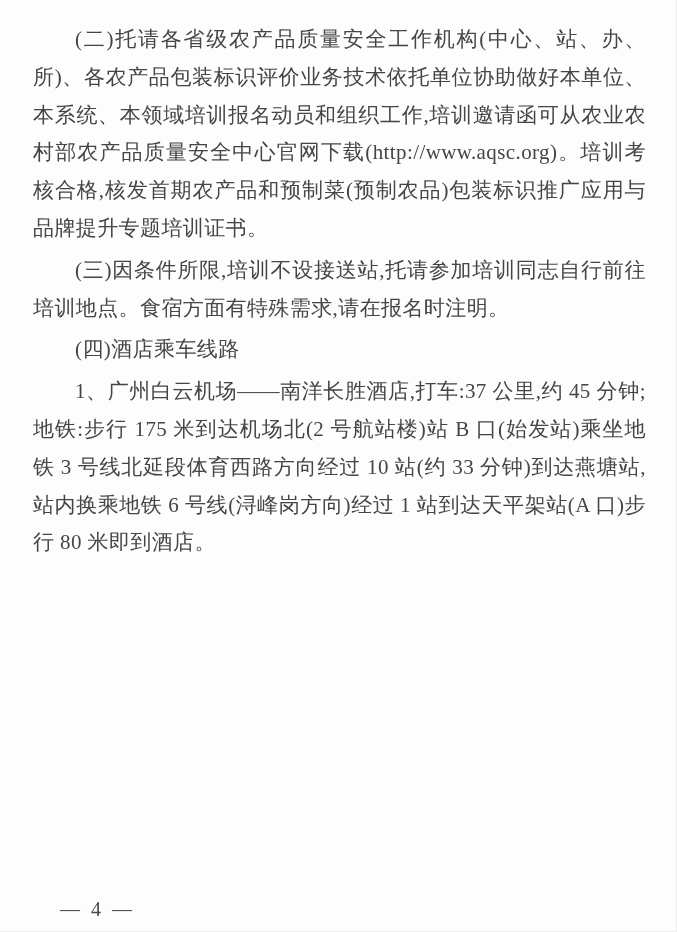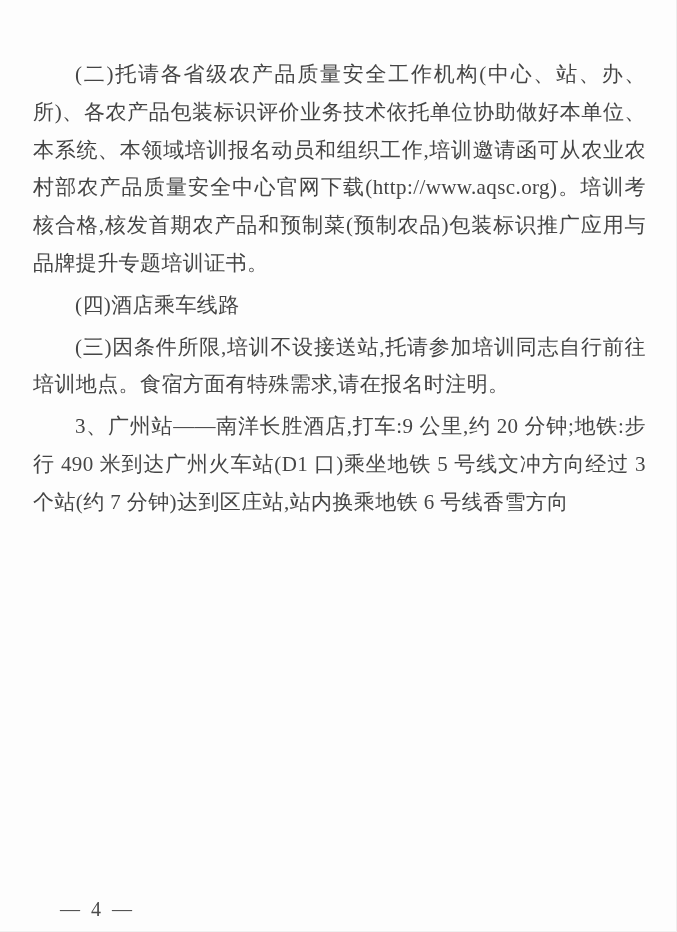--- a/index.html
+++ b/index.html
@@ -14,21 +14,20 @@
     box-sizing: border-box;
     background: #fdfdfd;
     padding: 21px 30px 0 33px;
     overflow: hidden;
     font-family: "Liberation Serif", "DejaVu Serif", serif;
     border-right: 1px solid #ededed;
     border-bottom: 1px solid #f0f0f0;
   }
   .content {
     width: 100%;
-    margin-top: 35px;
   }
   .para {
     margin: 0;
     font-size: 21px;
     line-height: 37.8px;
     letter-spacing: 0.4px;
     color: #454545;
     text-align: justify;
     text-indent: 2em;
     word-break: break-all;
@@ -44,20 +43,20 @@
     letter-spacing: 3px;
     color: #4a4a4a;
   }
 </style>
 </head>
 <body>
 
 <div class="page">
   <div class="content">
     <p class="para">(二)托请各省级农产品质量安全工作机构(中心、站、办、所)、各农产品包装标识评价业务技术依托单位协助做好本单位、本系统、本领域培训报名动员和组织工作,培训邀请函可从农业农村部农产品质量安全中心官网下载(http://www.aqsc.org)。培训考核合格,核发首期农产品和预制菜(预制农品)包装标识推广应用与品牌提升专题培训证书。</p>
+    <p class="para spaced">(三)因条件所限,培训不设接送站,托请参加培训同志自行前往培训地点。食宿方面有特殊需求,请在报名时注明。</p>
     <p class="para spaced">(四)酒店乘车线路</p>
-    <p class="para spaced">(三)因条件所限,培训不设接送站,托请参加培训同志自行前往培训地点。食宿方面有特殊需求,请在报名时注明。</p>
-    <p class="para spaced">3、广州站——南洋长胜酒店,打车:9 公里,约 20 分钟;地铁:步行 490 米到达广州火车站(D1 口)乘坐地铁 5 号线文冲方向经过 3 个站(约 7 分钟)达到区庄站,站内换乘地铁 6 号线香雪方向</p>
+    <p class="para spaced">1、广州白云机场——南洋长胜酒店,打车:37 公里,约 45 分钟;地铁:步行 175 米到达机场北(2 号航站楼)站 B 口(始发站)乘坐地铁 3 号线北延段体育西路方向经过 10 站(约 33 分钟)到达燕塘站,站内换乘地铁 6 号线(浔峰岗方向)经过 1 站到达天平架站(A 口)步行 80 米即到酒店。</p>
   </div>
   <div class="footer">
     <span>— 4 —</span>
   </div>
 </div>
 
 </body></html>

